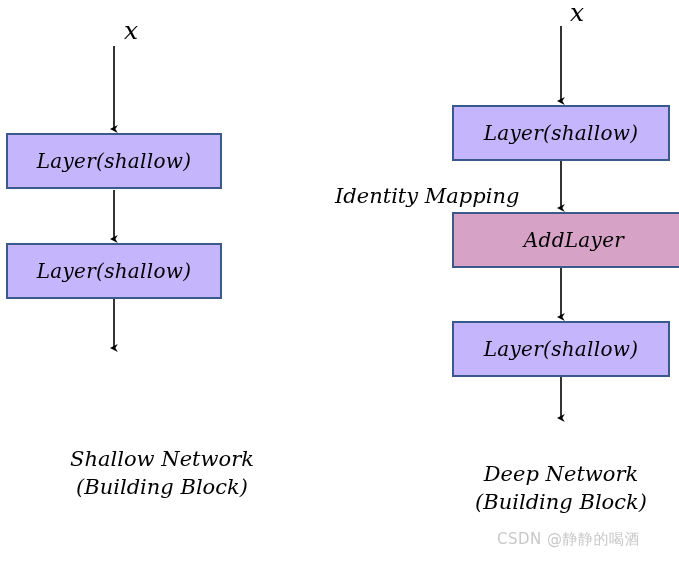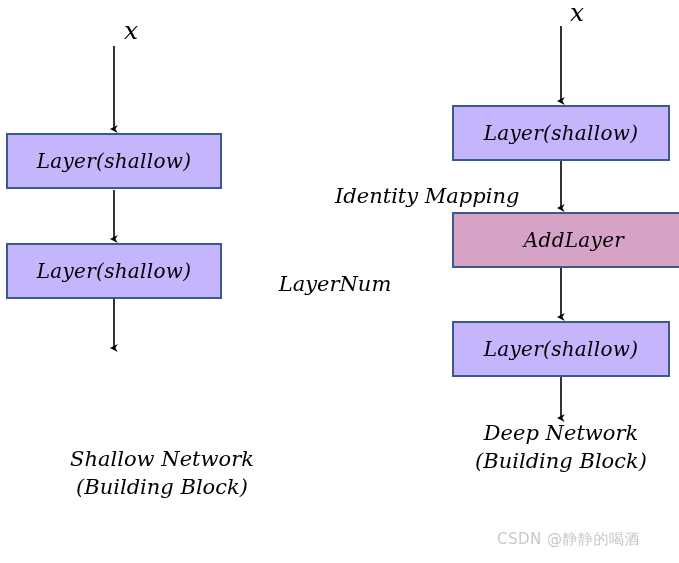--- a/index.html
+++ b/index.html
@@ -115,37 +115,36 @@
   </div>
 
   <div class="caption" style="left:0px; top:445px; width:228px;margin-left:48px;">
     <span class="line">Shallow Network</span>
     <span class="line">(Building Block)</span>
   </div>
 
   <div class="edge-label" style="left:335px; top:171px;margin-top:12px;">Identity Mapping</div>
 
   <div class="caption" style="left:225px; top:270px; width:220px;">
-    <span class="line">LayerNum</span>
   </div>
 
   <div class="var-label" style="left:570px; top:0px;">x</div>
 
   <div class="node blue" style="left:452px; top:105px; width:218px; height:56px;">
     <span>Layer(shallow)</span>
   </div>
 
   <div class="node pink" style="left:452px; top:212px; width:244px; height:56px;">
     <span>AddLayer</span>
   </div>
 
   <div class="node blue" style="left:452px; top:321px; width:218px; height:56px;">
     <span>Layer(shallow)</span>
   </div>
 
-  <div class="caption" style="left:447px; top:419px; width:228px;">
+  <div class="caption" style="left:447px; top:460px; width:228px;">
     <span class="line">Deep Network</span>
     <span class="line">(Building Block)</span>
   </div>
 
   <div class="watermark" style="left:497px; top:530px;">CSDN @静静的喝酒</div>
 
 </div>
 
 </body></html>

